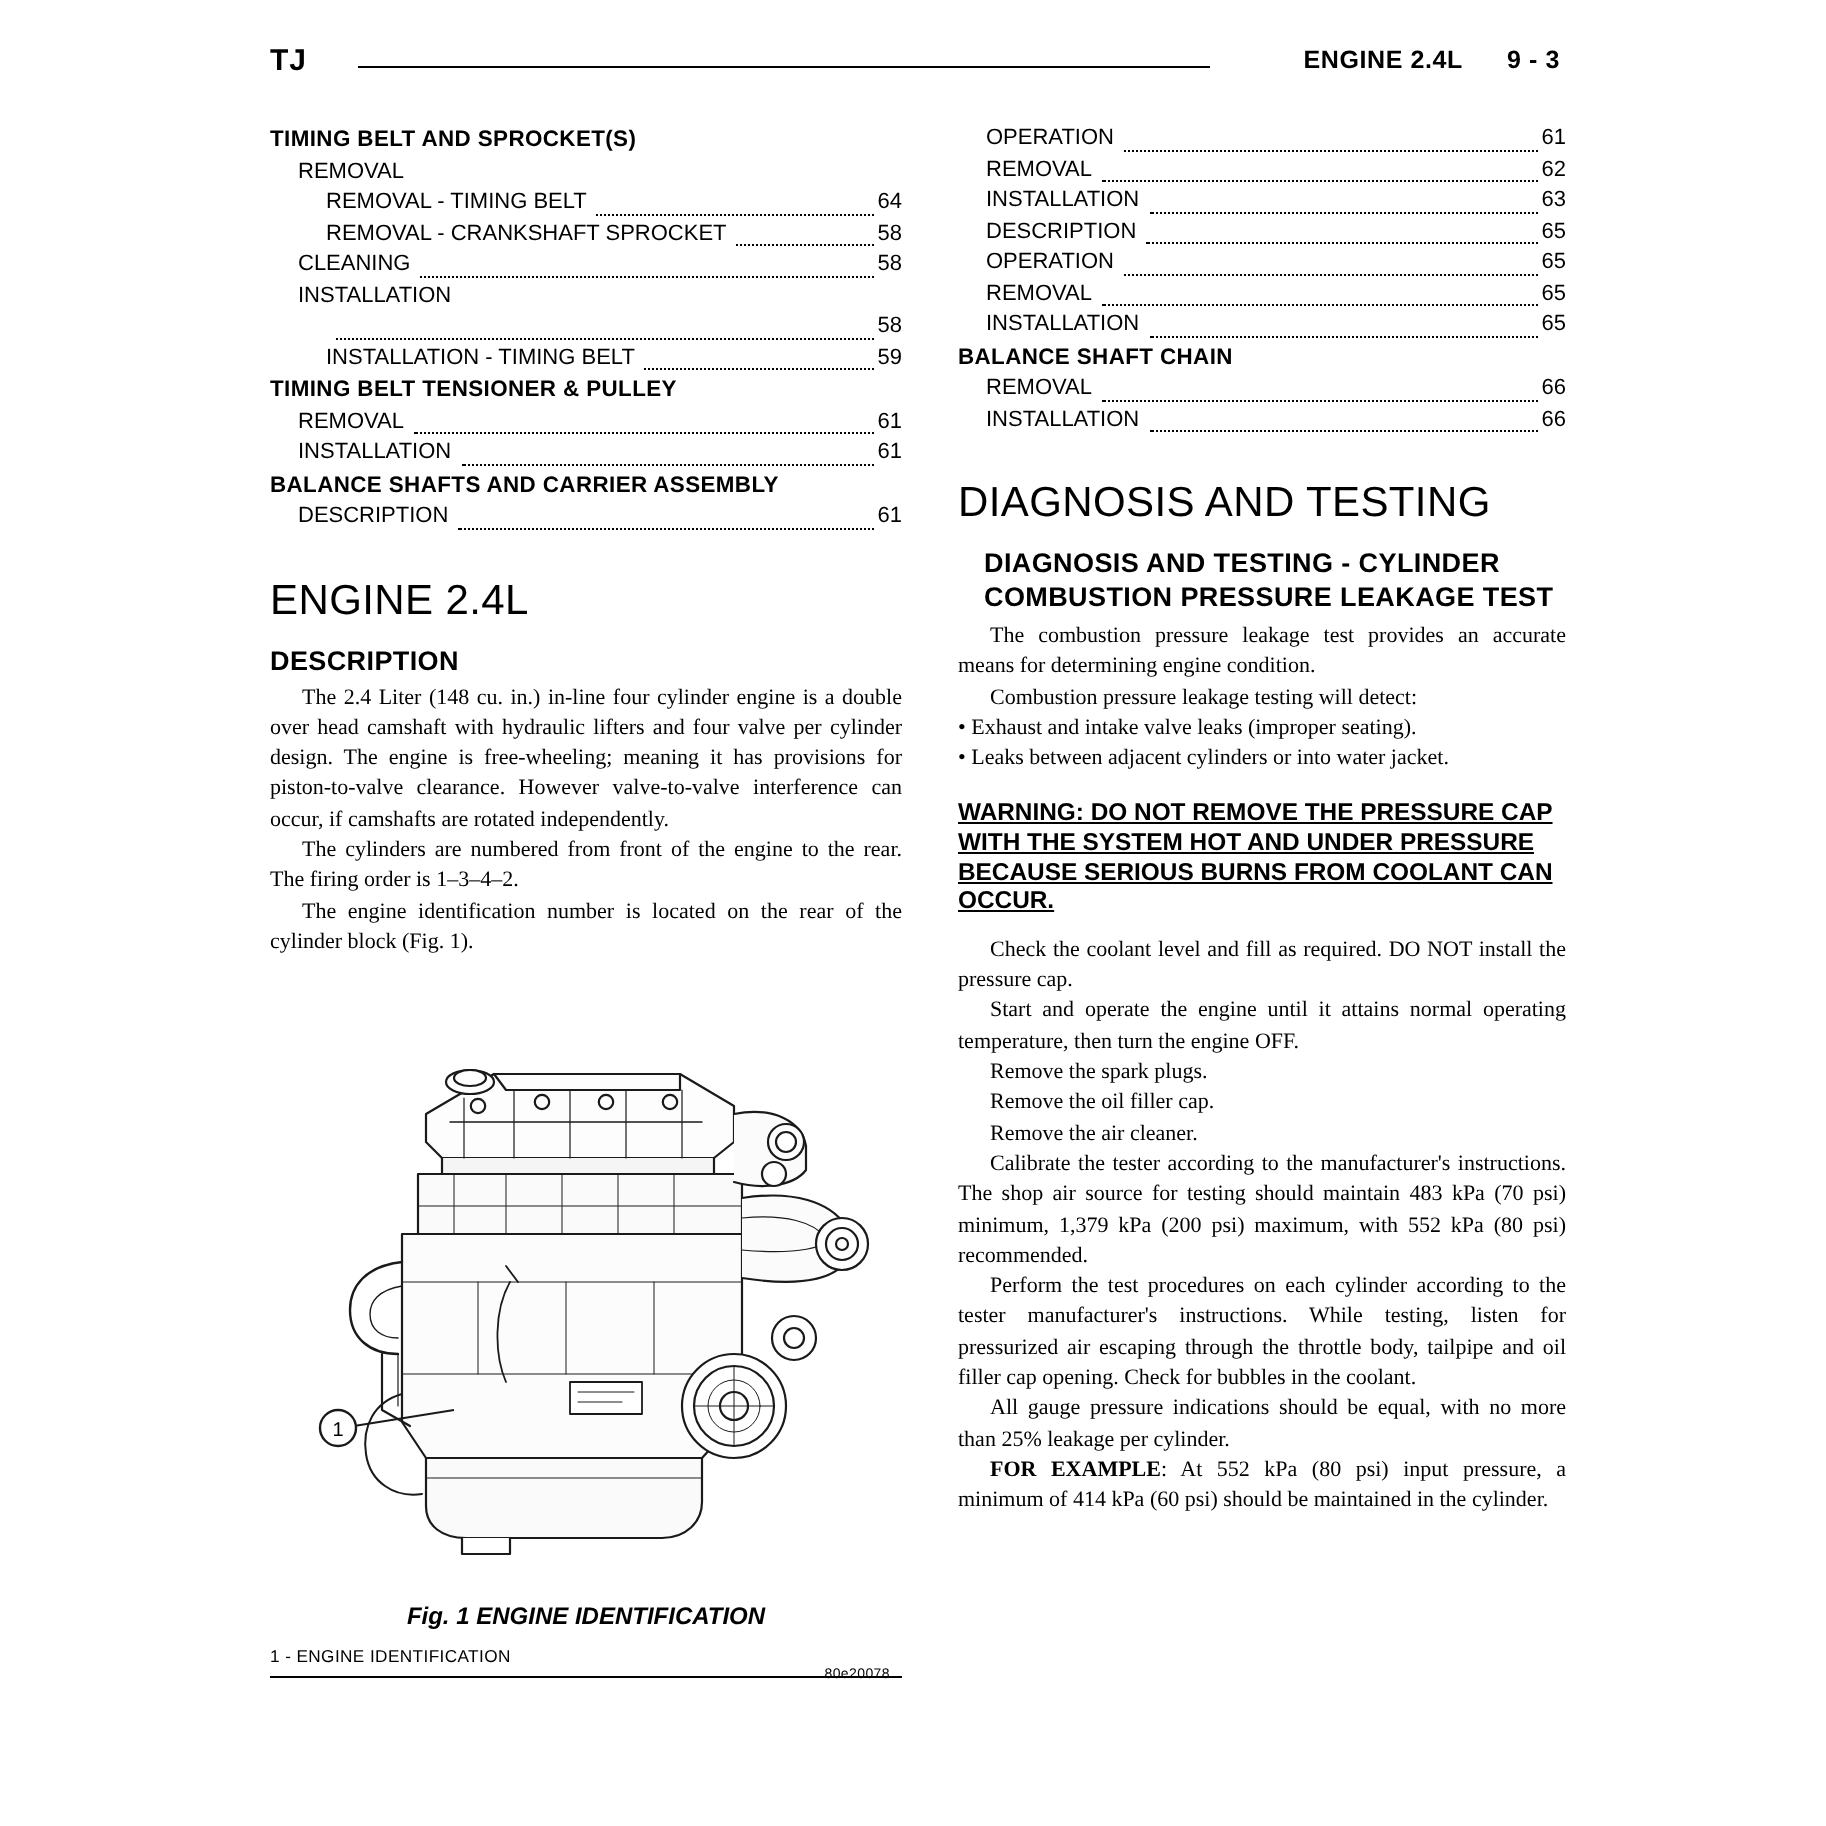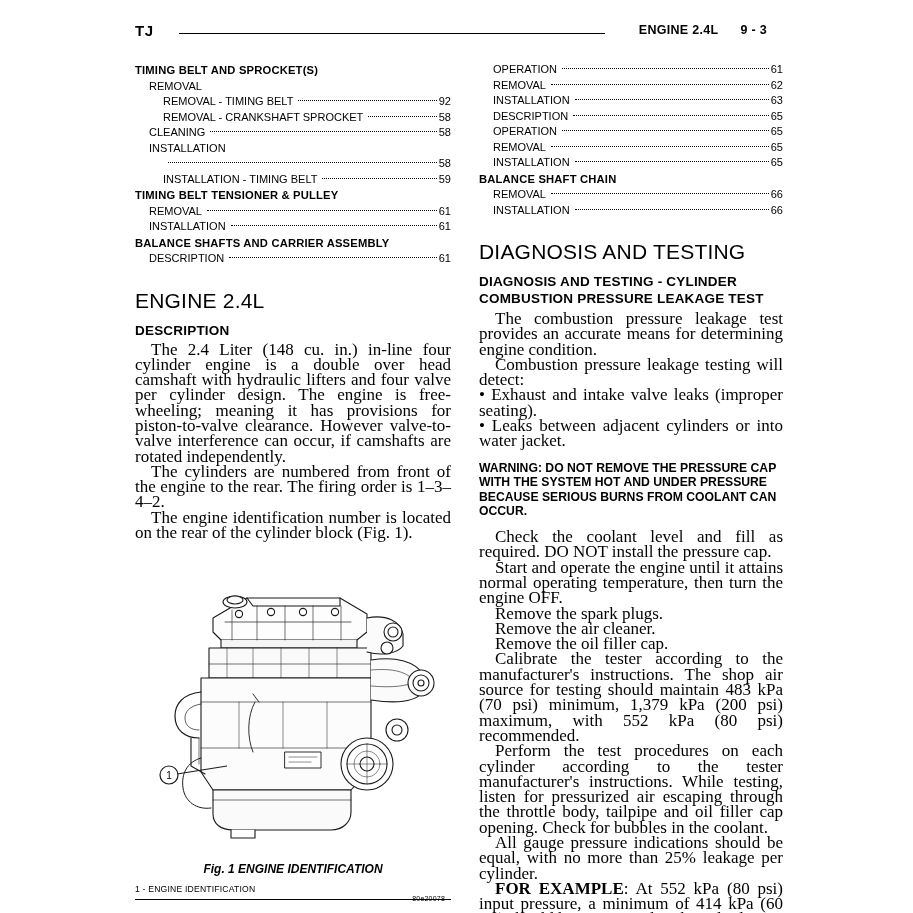--- a/index.html
+++ b/index.html
@@ -25,21 +25,21 @@
   .header .hdr-left{
     position:absolute;left:0;top:0;
     font-family:"Liberation Sans", sans-serif;
     font-weight:bold;font-size:15px;letter-spacing:.5px;
   }
   .header .hdr-rule{
     position:absolute;left:44px;right:178px;top:11px;
     border-top:1.6px solid #000;
   }
   .header .hdr-right{
-    position:absolute;right:16px;top:1px;
+    position:absolute;right:3px;top:1px;
     font-family:"Liberation Sans", sans-serif;
     font-weight:bold;font-size:12.5px;letter-spacing:.3px;
     white-space:nowrap;
   }
   .header .hdr-right .pagenum{ margin-left:22px; }
 
   
   .cols{
     position:relative;
     margin:14px 130px 0 135px;
@@ -52,21 +52,21 @@
   .toc{ font-family:"Liberation Sans", sans-serif; font-size:11px; }
   .toc .grp{
     font-weight:bold;
     letter-spacing:.2px;
     margin-top:1px;
     font-size:11.2px;
   }
   .toc .lvl1{ padding-left:14px; }
   .toc .lvl2{ padding-left:28px; }
   .toc .row{
-    display:flex;
+    display:flex;align-items:flex-end;
     line-height:15.5px;
     white-space:nowrap;
   }
   .toc .row .t{ }
   .toc .row .dots{
     flex:1 1 auto;
     overflow:hidden;
     margin:0 2px 2px 5px;
     border-bottom:1.4px dotted #000;
     min-width:8px;
@@ -87,40 +87,41 @@
     font-weight:bold;
     font-size:13.5px;
     letter-spacing:.2px;
     margin:4px 0 4px 0;
   }
   h2.sub2{
     font-family:"Liberation Sans", sans-serif;
     font-weight:bold;
     font-size:13.5px;
     letter-spacing:.2px;
-    margin:14px 0 4px 0;
+    margin:14px 0 4px 13px;
     line-height:16.5px;
   }
   p{
     margin:0;
-    font-size:17px;
+    font-size:11px;
     line-height:15.3px;
     text-align:justify;
     text-indent:16px;
     hyphens:auto;
   }
   p.bullet{ text-indent:0; padding-left:0; }
   p.warn{
     font-family:"Liberation Sans", sans-serif;
     font-weight:bold;
     font-size:12.2px;
     line-height:14.6px;
     text-indent:0;
     text-align:left;
     margin:12px 0 10px 0;
+    text-decoration:underline;
   }
 
   
   .figwrap{
     margin-top:12px;
     position:relative;
     width:316px;
   }
   .figimg{
     position:relative;
@@ -171,21 +172,21 @@
       <div class="toc" id="toc-left">
           <div class="row grp">
             <span class="t">TIMING BELT AND SPROCKET(S)</span>
           </div>
           <div class="row lvl1">
             <span class="t">REMOVAL</span>
           </div>
           <div class="row lvl2">
             <span class="t">REMOVAL - TIMING BELT</span>
             <span class="dots"></span>
-            <span class="pg">92</span>
+            <span class="pg">64</span>
           </div>
           <div class="row lvl2">
             <span class="t">REMOVAL - CRANKSHAFT SPROCKET</span>
             <span class="dots"></span>
             <span class="pg">58</span>
           </div>
           <div class="row lvl1">
             <span class="t">CLEANING</span>
             <span class="dots"></span>
             <span class="pg">58</span>
@@ -373,22 +374,22 @@
       <p>Combustion pressure leakage testing will detect:</p>
 
       <p class="bullet">• Exhaust and intake valve leaks (improper seating).</p>
       <p class="bullet">• Leaks between adjacent cylinders or into water jacket.</p>
 
       <p class="warn">WARNING: DO NOT REMOVE THE PRESSURE CAP WITH THE SYSTEM HOT AND UNDER PRESSURE BECAUSE SERIOUS BURNS FROM COOLANT CAN OCCUR.</p>
 
       <p>Check the coolant level and fill as required. DO NOT install the pressure cap.</p>
       <p>Start and operate the engine until it attains normal operating temperature, then turn the engine OFF.</p>
       <p>Remove the spark plugs.</p>
+      <p>Remove the oil filler cap.</p>
       <p>Remove the air cleaner.</p>
-      <p>Remove the oil filler cap.</p>
       <p>Calibrate the tester according to the manufacturer's instructions. The shop air source for testing should maintain 483 kPa (70 psi) minimum, 1,379 kPa (200 psi) maximum, with 552 kPa (80 psi) recommended.</p>
       <p>Perform the test procedures on each cylinder according to the tester manufacturer's instructions. While testing, listen for pressurized air escaping through the throttle body, tailpipe and oil filler cap opening. Check for bubbles in the coolant.</p>
       <p>All gauge pressure indications should be equal, with no more than 25% leakage per cylinder.</p>
       <p><b>FOR EXAMPLE</b><span>: At 552 kPa (80 psi) input pressure, a minimum of 414 kPa (60 psi) should be maintained in the cylinder.</span></p>
 
     </div>
   </div>
 </div>
 
 </body></html>

